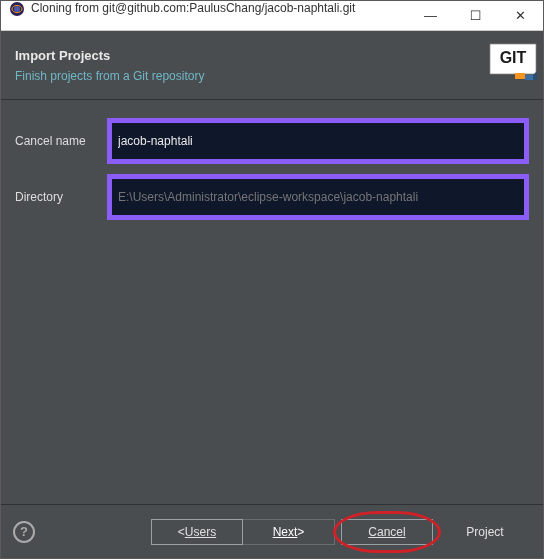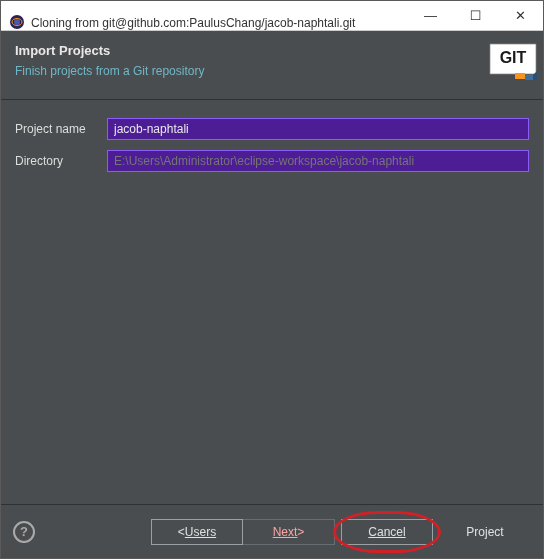--- a/index.html
+++ b/index.html
@@ -1,44 +1,44 @@
 <!DOCTYPE html>
 <html><head>
 <meta charset="utf-8">
 <style>
   * { box-sizing: border-box; margin: 0; padding: 0; font-family: "Segoe UI", Tahoma, sans-serif; }
   html, body { width: 544px; height: 559px; overflow: hidden; background: #fff; }
   .window { width: 544px; height: 559px; border: 1px solid #5a5a5a; display: flex; flex-direction: column; background: #4a4d4f; }
-  .titlebar { height: 30px; background: #fff; display: flex; align-items: flex-end; border-bottom: 1px solid #ccc; }
+  .titlebar { height: 30px; background: #fff; display: flex; align-items: flex-start; border-bottom: 1px solid #ccc; }
   .titlebar .app-icon { width: 16px; height: 16px; margin: 0 6px 0 8px; display: flex; align-items: center; justify-content: center; }
   .titlebar .title { flex: 1; font-size: 12px; color: #333; white-space: nowrap; overflow: hidden; text-overflow: ellipsis; }
   .winbtns { display: flex; height: 100%; }
   .winbtn { width: 45px; height: 100%; display: flex; align-items: center; justify-content: center; color: #333; font-size: 13px; cursor: default; }
 
-  .header { background: #4a4d4f; padding: 12px 14px 16px 14px; display: flex; align-items: flex-start; position: relative; border-bottom: 1px solid #2f3132; }
+  .header { background: #4a4d4f; padding: 12px 14px 16px 14px; display: flex; align-items: flex-end; position: relative; border-bottom: 1px solid #2f3132; }
   .header .h-text { flex: 1; }
   .header .h-title { color: #e8e8e8; font-size: 13px; font-weight: 600; margin-bottom: 6px; }
   .header .h-sub { color: #6fb7c7; font-size: 12px; }
   .header .git-logo { width: 40px; height: 40px; margin-left: 8px; }
 
   .body { flex: 1; background: #4a4d4f; padding: 18px 14px 10px 14px; display: flex; flex-direction: column; color: #ddd; font-size: 12px; }
   .form-row { display: flex; align-items: center; margin-bottom: 10px; }
   .form-row .lbl { width: 92px; color: #ddd; font-size: 12px; }
   .form-row .field { flex: 1; }
-  .tinput { width: 100%; height: 22px; background: #4c1d95; border: 1px solid #8b5cf6; color: #e8e8e8; font-size: 12px; padding: 10px 6px; outline: none; }
+  .tinput { width: 100%; height: 22px; background: #0f172a; border: 5px solid #8b5cf6; color: #e8e8e8; font-size: 12px; padding: 18px 6px; outline: none; }
   .tinput.readonly { color: #8a8a8a; }
   .body-fill { flex: 1; }
 
   .footer { height: 54px; background: #4a4d4f; border-top: 1px solid #2f3132; display: flex; align-items: center; padding: 0 12px; position: relative; }
   .help { width: 22px; height: 22px; border: 2px solid #aaa; border-radius: 50%; display: flex; align-items: center; justify-content: center; color: #aaa; font-size: 13px; font-weight: bold; cursor: pointer; }
   .footer-spacer { flex: 1; }
   .btn { width: 92px; height: 26px; border: 1px solid #9aa0a3; background: transparent; color: #e0e0e0; font-size: 12px; margin-left: 0; display: inline-flex; align-items: center; justify-content: center; cursor: pointer; position: relative; }
   .btn + .btn { margin-left: 0; }
   .btn-group { display: flex; gap: 0; }
-  .btn.disabled { color: #fca5a5; border-color: #6a6d6f; cursor: default; }
+  .btn.disabled { color: #ffffff; border-color: #6a6d6f; cursor: default; }
   .btn .ul { text-decoration: underline; }
   .highlight-ring { position: absolute; border: 3px solid #d02028; border-radius: 50% / 60%; pointer-events: none; }
 </style>
 </head>
 <body>
 
 <div class="window">
 
   <div class="titlebar">
     <span class="app-icon">
@@ -73,21 +73,21 @@
         <text x="24" y="20" text-anchor="middle" font-family="Arial Black, Arial" font-size="16" font-weight="900" fill="#1a1a1a">GIT</text>
         <rect x="26" y="30" width="10" height="6" fill="#f7941e"></rect>
         <rect x="36" y="32" width="8" height="5" fill="#3a6ea5"></rect>
         <polygon points="44,32 48,28 48,37 44,37" fill="#2a4e75"></polygon>
       </svg>
     </div>
   </div>
 
   <div class="body">
     <div class="form-row">
-      <div class="lbl">Project name</div>
+      <div class="lbl">Cancel name</div>
       <div class="field">
         <input type="text" class="tinput" value="jacob-naphtali" style="">
       </div>
     </div>
     <div class="form-row">
       <div class="lbl">Directory</div>
       <div class="field">
         <input type="text" class="tinput readonly" readonly="" placeholder="E:\Users\Administrator\eclipse-workspace\jacob-naphtali" style="">
       </div>
     </div>

